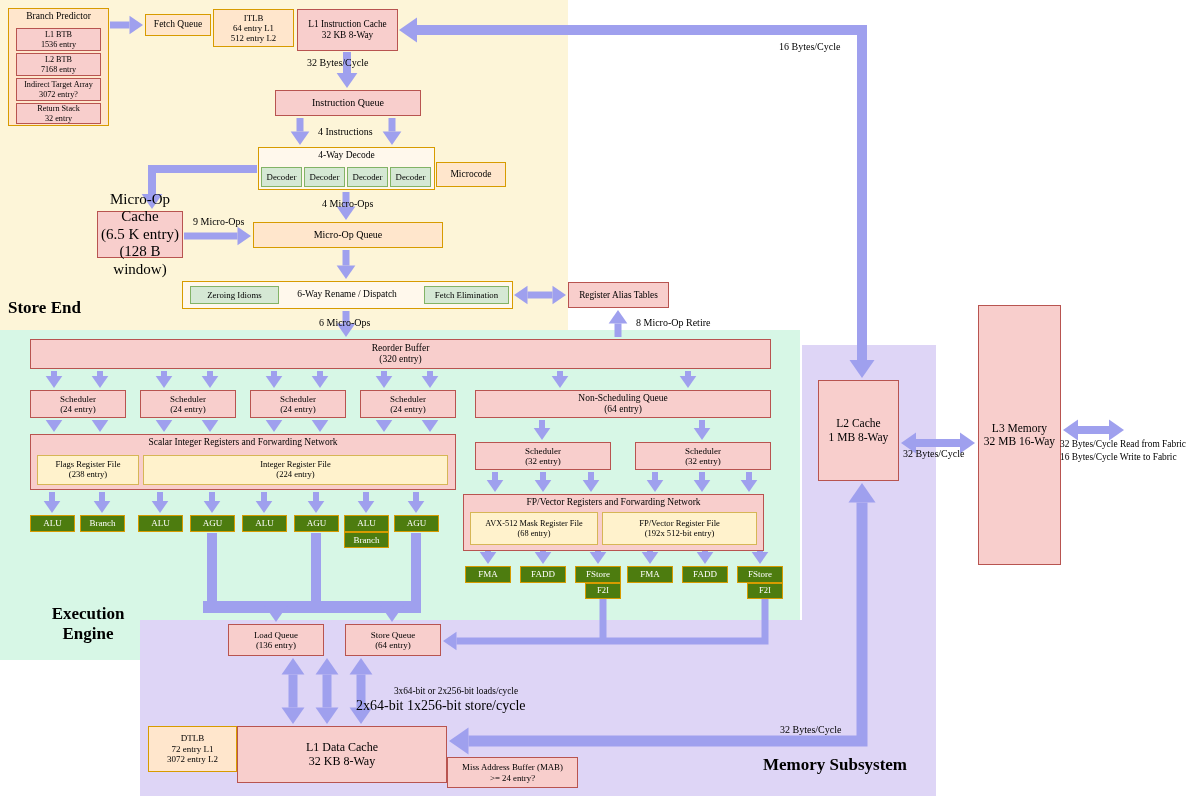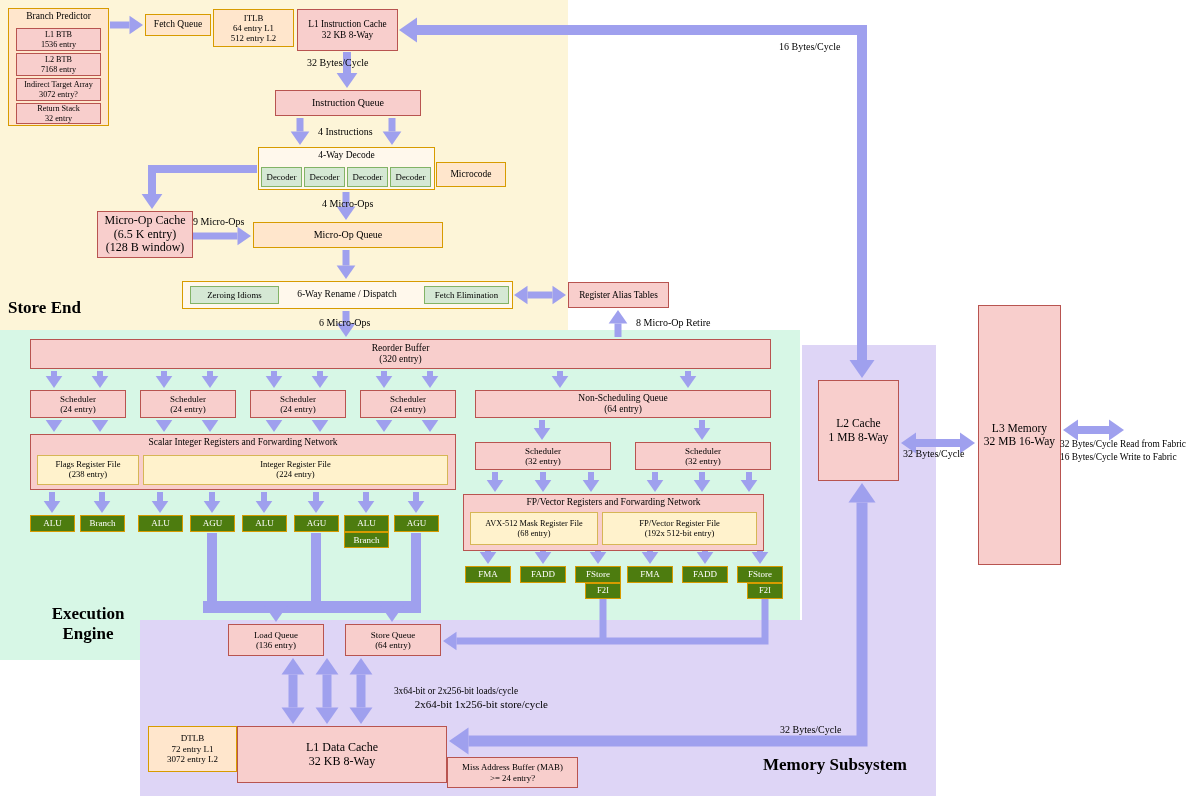--- a/index.html
+++ b/index.html
@@ -349,21 +349,21 @@
   <div class="bx green" style="left:347px;top:167px;width:41px;height:20px;font-size:8.8px">
     <div>Decoder</div>
   </div>
   <div class="bx green" style="left:390px;top:167px;width:41px;height:20px;font-size:8.8px">
     <div>Decoder</div>
   </div>
   <div class="bx orange" style="left:436px;top:162px;width:70px;height:25px;font-size:9.5px">
     <div>Microcode</div>
   </div>
 
-  <div class="bx pink" style="left:97px;top:211px;width:96px;height:47px;font-size:12px">
+  <div class="bx pink" style="left:97px;top:211px;width:86px;height:47px;font-size:15px">
     <div>Micro-Op Cache</div>
     <div>(6.5 K entry)</div>
     <div>(128 B window)</div>
   </div>
   <div class="bx orange" style="left:253px;top:222px;width:190px;height:26px;font-size:10px">
     <div>Micro-Op Queue</div>
   </div>
 
   <div class="bx cream" style="left:182px;top:281px;width:331px;height:28px"></div>
   <div class="bx green" style="left:190px;top:286px;width:89px;height:18px;font-size:8.8px">
@@ -523,21 +523,21 @@
   </div>
 
   <div class="lbl" style="left:779px;top:41px">16 Bytes/Cycle</div>
   <div class="lbl" style="left:307px;top:57px">32 Bytes/Cycle</div>
   <div class="lbl" style="left:318px;top:126px">4 Instructions</div>
   <div class="lbl" style="left:322px;top:198px">4 Micro-Ops</div>
   <div class="lbl" style="left:193px;top:216px">9 Micro-Ops</div>
   <div class="lbl" style="left:319px;top:317px">6 Micro-Ops</div>
   <div class="lbl" style="left:636px;top:317px">8 Micro-Op Retire</div>
   <div class="lbl" style="left:368px;top:686px;width:176px;text-align:center;font-size:9.3px">3x64-bit or 2x256-bit loads/cycle</div>
-  <div class="lbl" style="left:372px;top:698px;width:176px;text-align:right;font-size:11px">2x64-bit 1x256-bit store/cycle</div>
+  <div class="lbl" style="left:356px;top:698px;width:176px;text-align:left;font-size:14px">2x64-bit 1x256-bit store/cycle</div>
   <div class="lbl" style="left:780px;top:724px">32 Bytes/Cycle</div>
   <div class="lbl" style="left:903px;top:448px">32 Bytes/Cycle</div>
   <div class="lbl" style="left:1060px;top:439px;font-size:9.4px">32 Bytes/Cycle Read from Fabric</div>
   <div class="lbl" style="left:1060px;top:452px;font-size:9.4px">16 Bytes/Cycle Write to Fabric</div>
 
   <div class="seclbl" style="left:8px;top:298px">Store End</div>
   <div class="seclbl" style="left:36px;top:604px;width:104px;text-align:center">
     <div>Execution</div>
     <div>Engine</div>
   </div>

